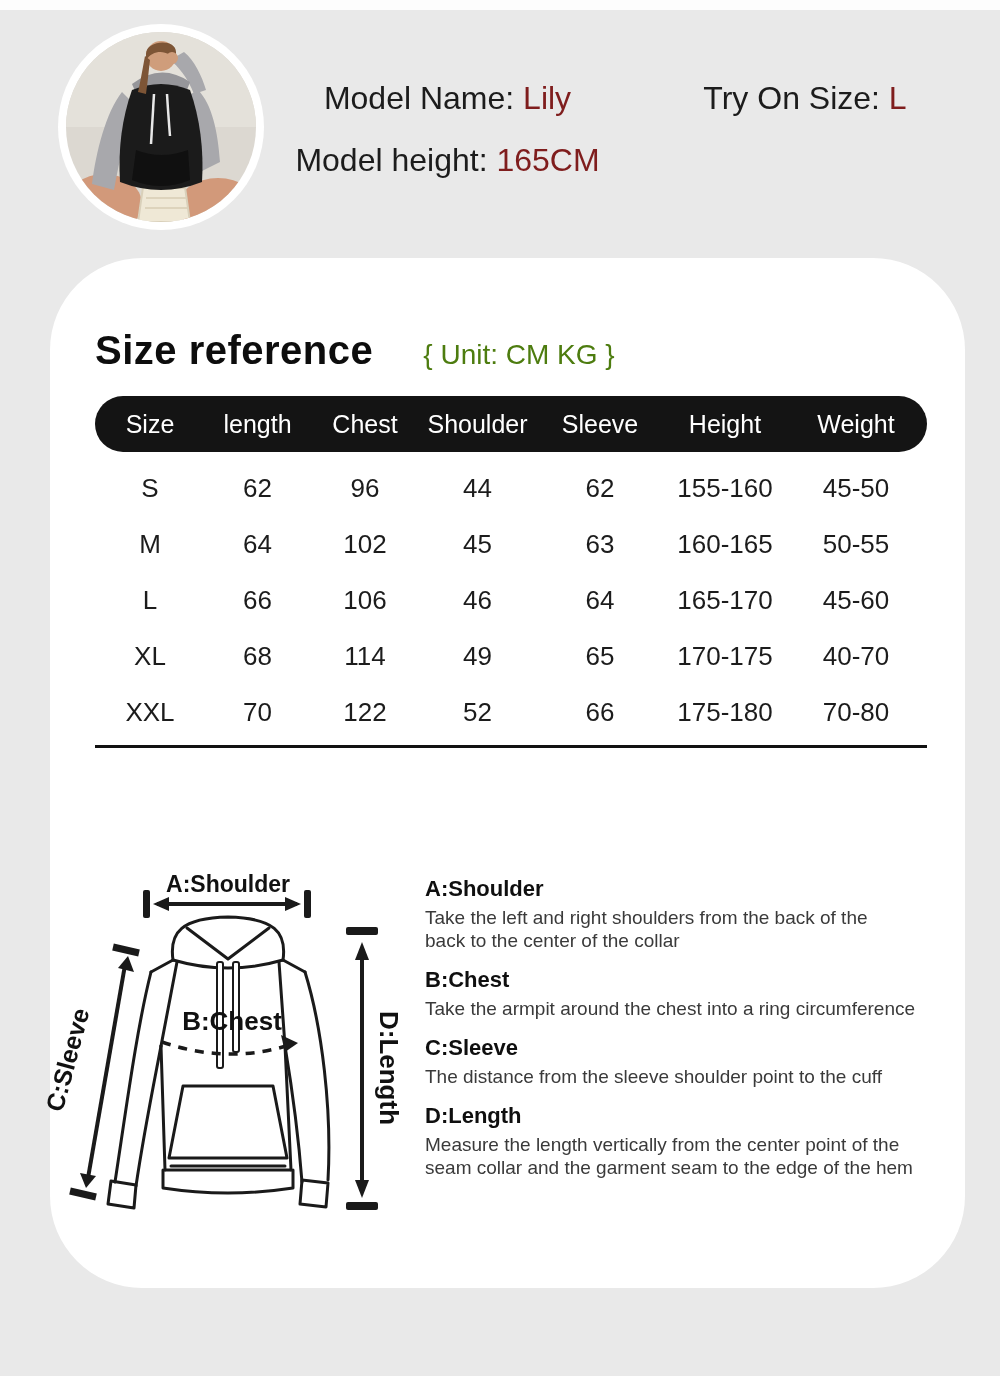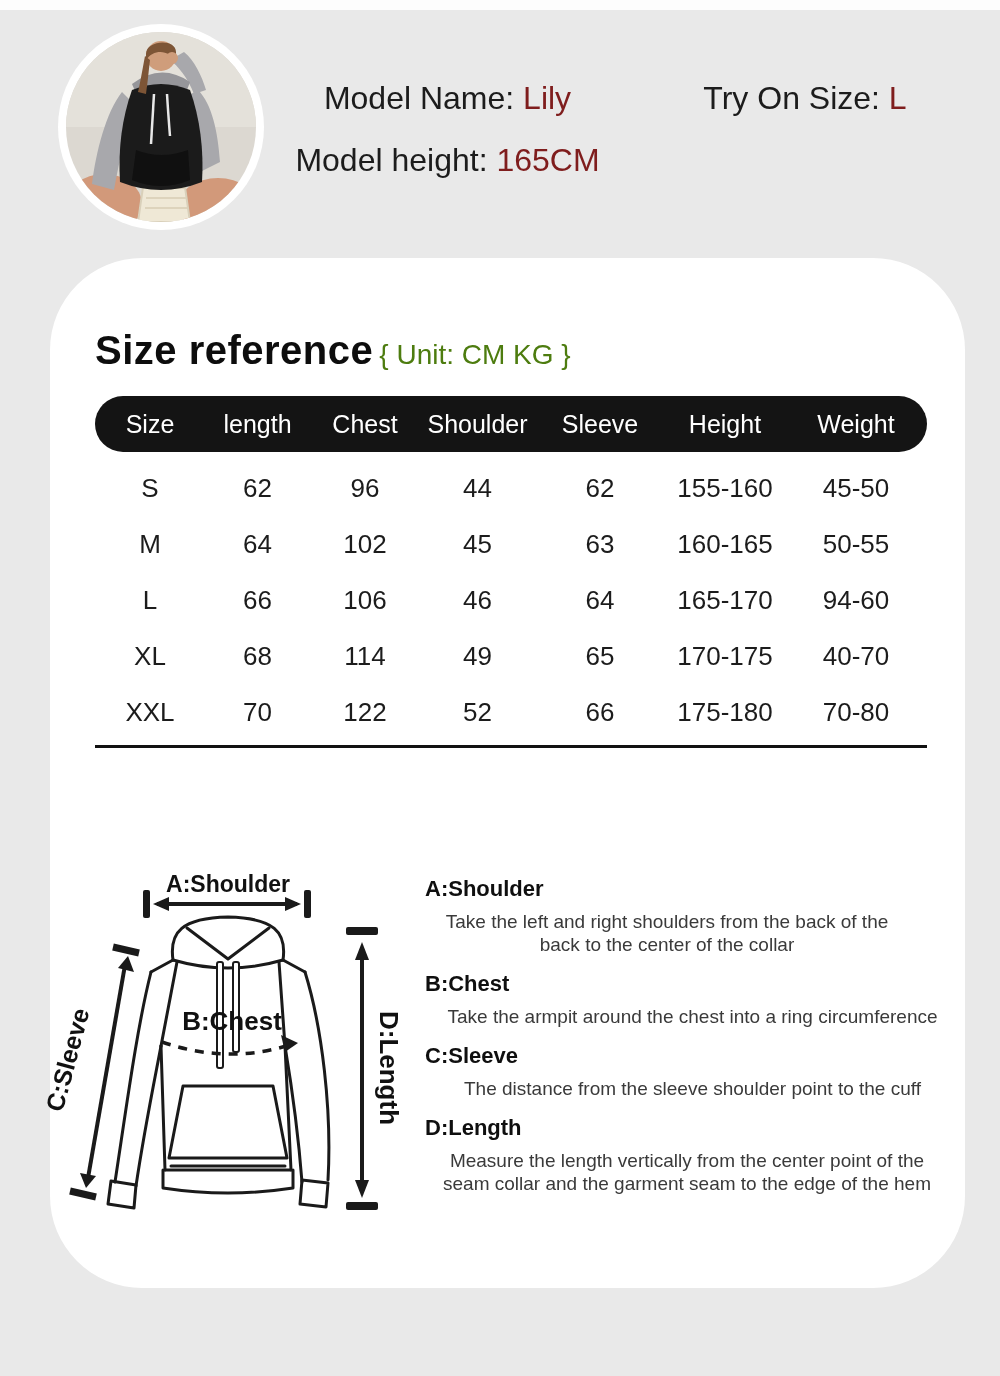--- a/index.html
+++ b/index.html
@@ -24,21 +24,21 @@
   .hdr-col .lbl{color:#1c1c1c;}
   .hdr-col .val{color:#7f1d1d;}
   .hdr-left{left:250px;top:80px;width:395px;}
   .hdr-right{left:645px;top:80px;width:320px;}
 
   
   .card{
     position:absolute;left:50px;top:258px;width:915px;height:1030px;
     background:#ffffff;border-radius:92px;
   }
-  .card-title{position:absolute;left:45px;top:70px;display:flex;align-items:baseline;}
+  .card-title{position:absolute;left:45px;top:70px;display:flex;align-items:baseline;gap:44px;}
   .card-title .big{font-size:40px;font-weight:bold;color:#0d0d0d;letter-spacing:.5px;}
   .card-title .unit{font-size:28px;color:#4d7c0f;margin-left:6px;}
 
   .tbl-head{
     position:absolute;left:45px;top:138px;width:832px;height:56px;
     background:#141414;border-radius:32px;
     display:grid;grid-template-columns:110px 105px 110px 115px 130px 120px 142px;
     align-items:center;color:#ffffff;font-size:25px;
   }
   .tbl-head div{text-align:center;}
@@ -54,21 +54,21 @@
     position:absolute;left:57px;top:506px;width:800px;
     text-align:center;font-size:23px;line-height:33px;color:#3c3c3c;
   }
 
   
   .diagram{position:absolute;left:-10px;top:604px;width:380px;height:400px;}
   .dg-lbl{font-family:"Liberation Sans","DejaVu Sans",sans-serif;font-weight:bold;fill:#111;}
   .guide{position:absolute;left:375px;top:618px;width:535px;}
   .guide-item{margin-bottom:15px;}
   .guide-item h4{margin:0 0 4px 0;font-size:22px;color:#0f0f0f;}
-  .guide-item p{margin:8px;font-size:19px;line-height:23px;color:#3a3a3a;text-align:center;}
+  .guide-item p{margin:0;font-size:19px;line-height:23px;color:#3a3a3a;}
   .guide-item:nth-child(1) p{max-width:468px;}
   .guide-item:nth-child(4) p{max-width:508px;}
 </style>
 </head>
 <body>
 
 <div class="top-strip"></div>
 
 <div class="photo-ring">
   <div class="photo-clip">
@@ -159,21 +159,21 @@
       <div>160-165</div>
       <div>50-55</div>
     </div>
     <div class="tbl-row">
       <div>L</div>
       <div>66</div>
       <div>106</div>
       <div>46</div>
       <div>64</div>
       <div>165-170</div>
-      <div>94-60</div>
+      <div>45-60</div>
     </div>
     <div class="tbl-row">
       <div>XL</div>
       <div>68</div>
       <div>114</div>
       <div>49</div>
       <div>65</div>
       <div>170-175</div>
       <div>40-70</div>
     </div>

